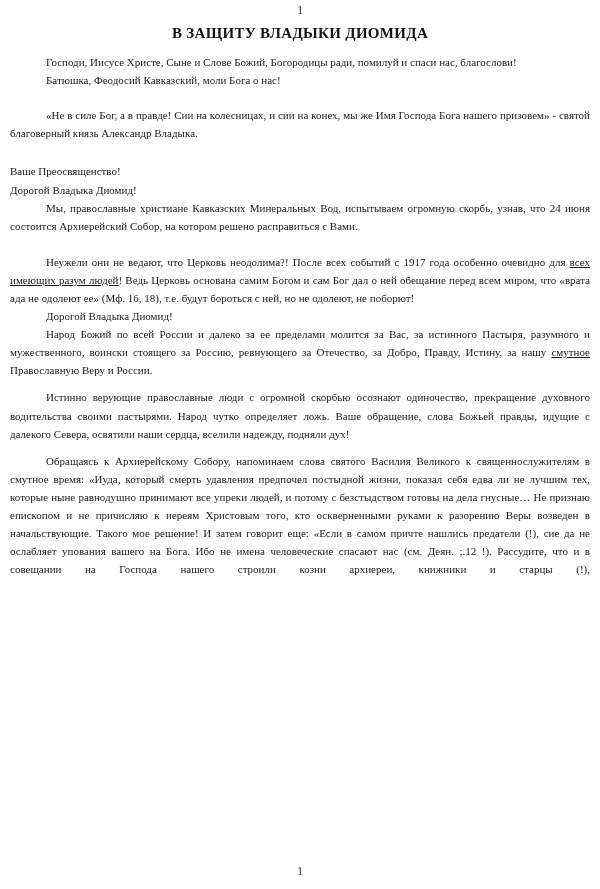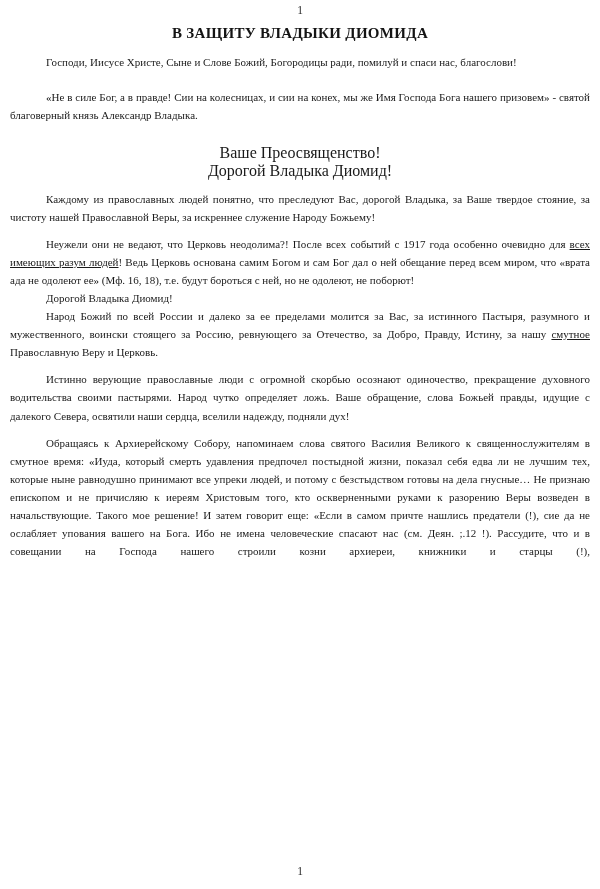--- a/index.html
+++ b/index.html
@@ -55,23 +55,22 @@
     font-size: 11px;
     line-height: 18.1px;
     text-align: justify;
     text-indent: 36px;
     color: #1a1a1a;
     -webkit-hyphens: none;
     hyphens: none;
   }
   p.centered {
     margin: 0;
-    font-size: 16px;
+    font-size: 11px;
     line-height: 18.1px;
-    text-align: center;
     text-indent: 0;
     color: #1a1a1a;
   }
   .gap-sm { height: 9px; }
   .gap-md { height: 17px; }
   .gap-lg { height: 20px; }
   u.ul { text-underline-offset: 1px; }
   b.bd { font-weight: normal; }
   .last-justify {
     text-align: justify;
@@ -87,43 +86,44 @@
 
 <div class="page">
 
   <div class="page-number-top">1</div>
 
   <h1 class="doc-title">В ЗАЩИТУ ВЛАДЫКИ ДИОМИДА</h1>
 
   <div class="body-area">
 
     <p class="para">Господи, Иисусе Христе, Сыне и Слове Божий, Богородицы ради, помилуй и спаси нас, благослови!</p>
+    <p class="para">Батюшка, Феодосий Кавказский, моли Бога о нас!</p>
 
     <div class="gap-md"></div>
 
     <p class="para">«Не в силе Бог, а в правде! Сии на колесницах, и сии на конех, мы же Имя Господа Бога нашего призовем» - святой благоверный князь Александр Владыка.</p>
 
     <div class="gap-lg"></div>
 
     <p class="centered">Ваше Преосвященство!</p>
     <p class="centered">Дорогой Владыка Диомид!</p>
 
+    <p class="para">Мы, православные христиане  Кавказских Минеральных Вод, испытываем огромную скорбь, узнав, что 24 июня состоится Архиерейский Собор, на котором решено расправиться с Вами.</p>
 
     <div class="gap-sm"></div>
 
-    <p class="para">Каждому из православных людей понятно, что преследуют Вас, дорогой Владыка, за Ваше твердое стояние, за чистоту нашей Православной Веры, за искреннее служение Народу Божьему!</p>
 
     <div class="gap-sm"></div>
 
     <p class="para"><span>Неужели они не ведают, что Церковь неодолима?! После всех событий с 1917 года особенно очевидно для </span><u class="ul">всех имеющих разум людей</u><span>! Ведь Церковь основана самим Богом и сам Бог дал о ней обещание перед всем миром, что «врата ада не одолеют ее» (Мф. 16, 18), т.е. будут бороться с ней, но не одолеют, не поборют!</span></p>
 
 
     <p class="para">Дорогой Владыка Диомид!</p>
 
-    <p class="para"><span>Народ Божий по всей России и  далеко за ее пределами молится за Вас, за истинного Пастыря, разумного и мужественного, воински стоящего за Россию, ревнующего за Отечество, за Добро, Правду, Истину, за нашу </span><u class="ul">смутное</u><span> Православную Веру и Церковь.</span></p>
+    <p class="para"><span>Народ Божий по всей России и  далеко за ее пределами молится за Вас, за истинного Пастыря, разумного и мужественного, воински стоящего за Россию, ревнующего за Отечество, за Добро, Правду, Истину, за нашу </span><u class="ul">смутное</u><span> Православную Веру и России.</span></p>
 
     <div class="gap-sm"></div>
 
     <p class="para">Истинно верующие православные люди с огромной скорбью осознают одиночество, прекращение духовного водительства своими пастырями. Народ чутко определяет ложь. Ваше обращение, слова Божьей правды, идущие с далекого Севера,  освятили наши сердца, вселили надежду, подняли дух!</p>
 
     <div class="gap-sm"></div>
 
     <p class="para last-justify"><span>Обращаясь к Архиерейскому Собору, напоминаем слова святого Василия Великого к священнослужителям в смутное время: «Иуда, который смерть удавления предпочел постыдной жизни, показал себя едва ли не лучшим тех, которые ныне </span><b class="bd">равнодушно принимают все упреки людей,</b><span> и потому с безстыдством  готовы на дела гнусные… Не признаю епископом и не причисляю к иереям Христовым того, кто </span><b class="bd">оскверненными руками к разорению Веры возведен в начальствующие.</b><span> Такого мое решение! И затем говорит еще: «Если в самом причте нашлись </span><b class="bd">предатели (!),</b><span> сие да не ослабляет упования вашего на Бога. Ибо не имена человеческие спасают нас (см. Деян. ;.12 !). Рассудите,  что и в совещании на Господа нашего строили козни </span><b class="bd">архиереи, книжники и старцы (!),</b></p>
 
   </div>

